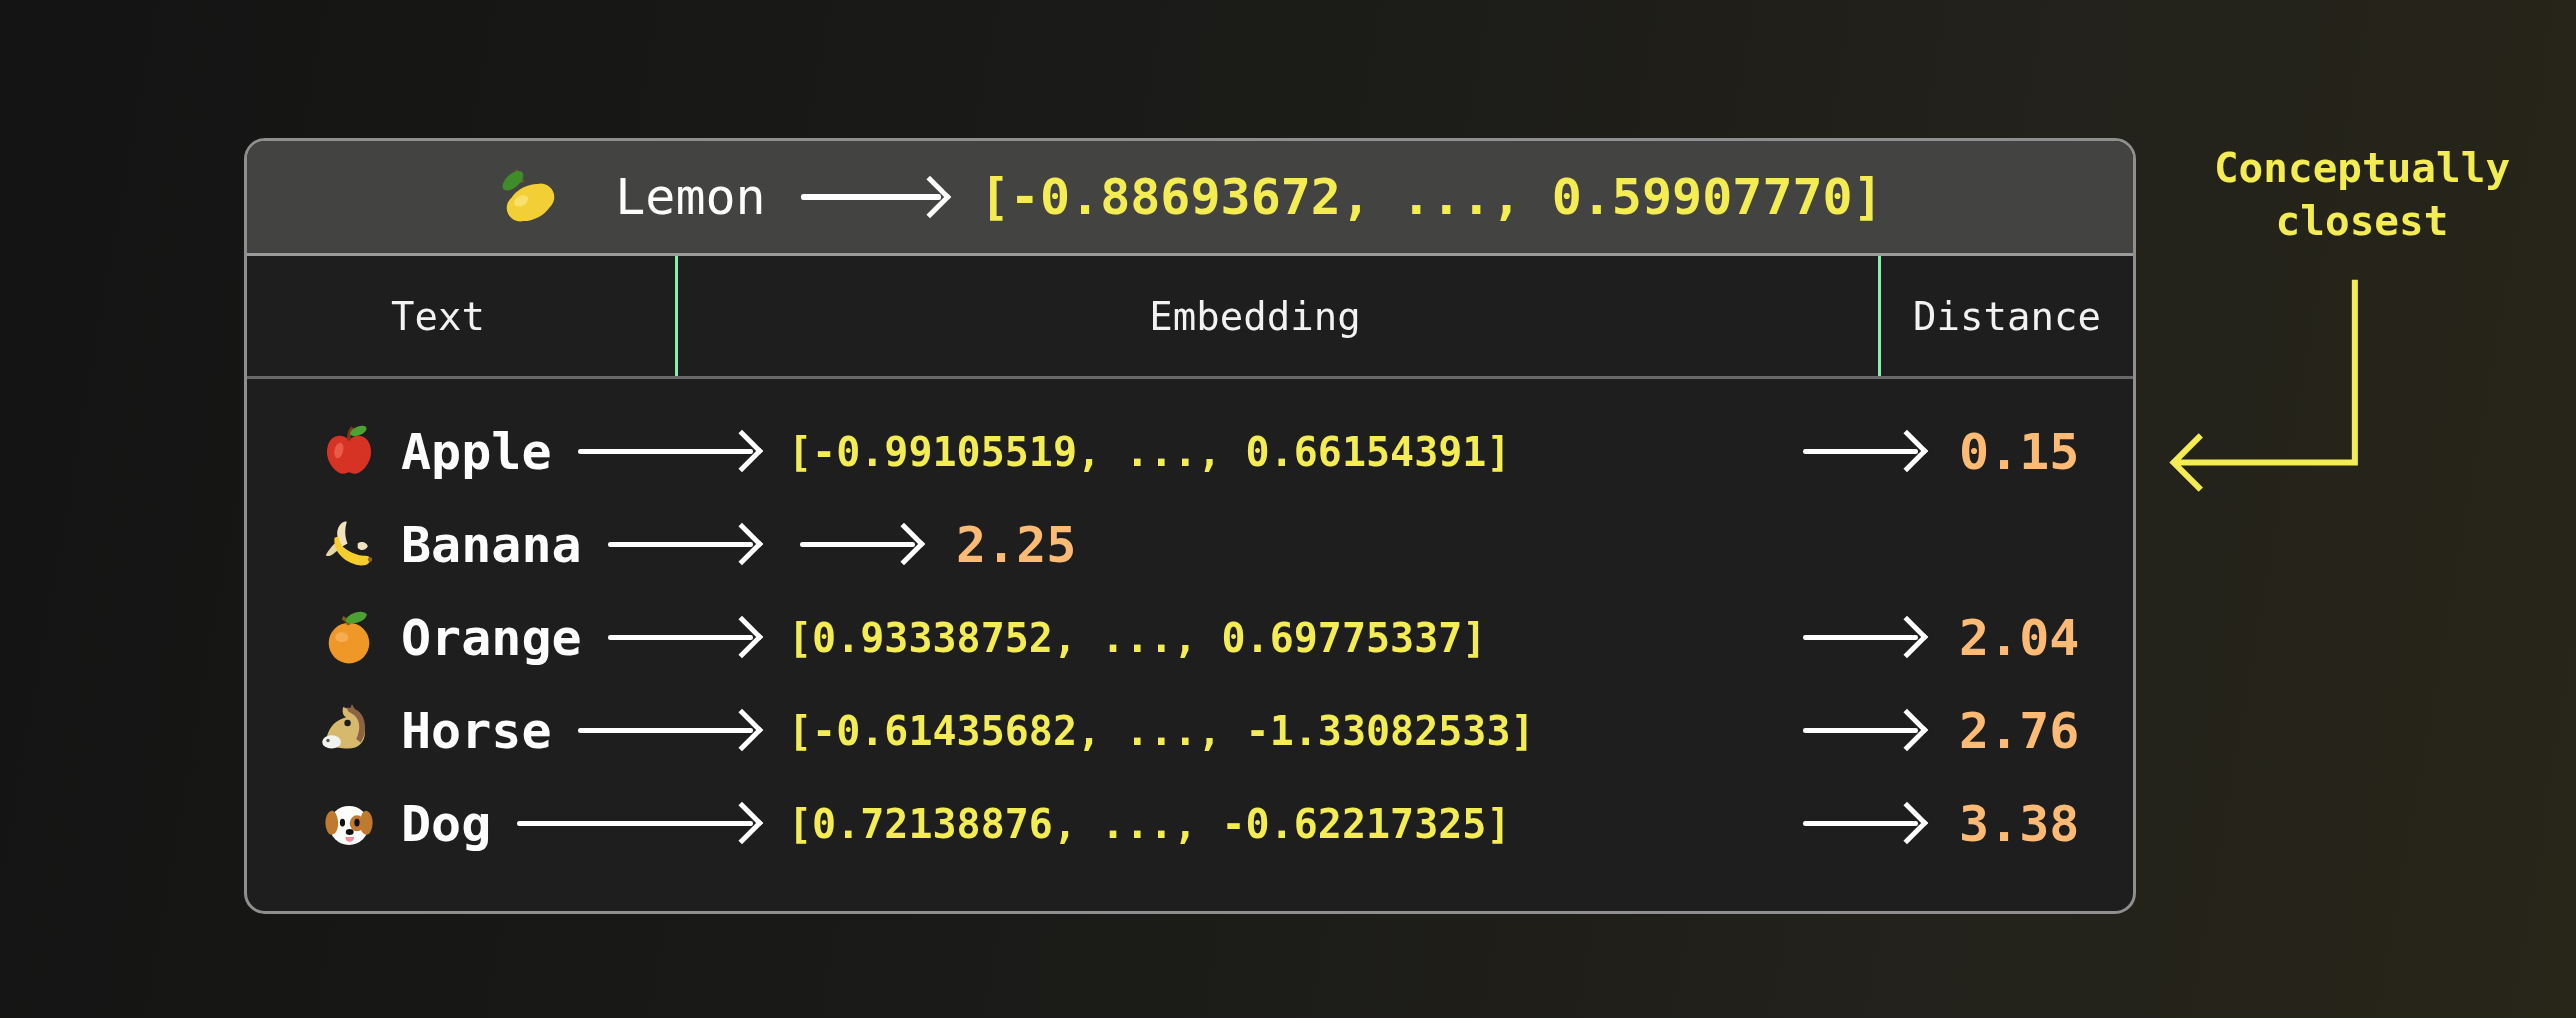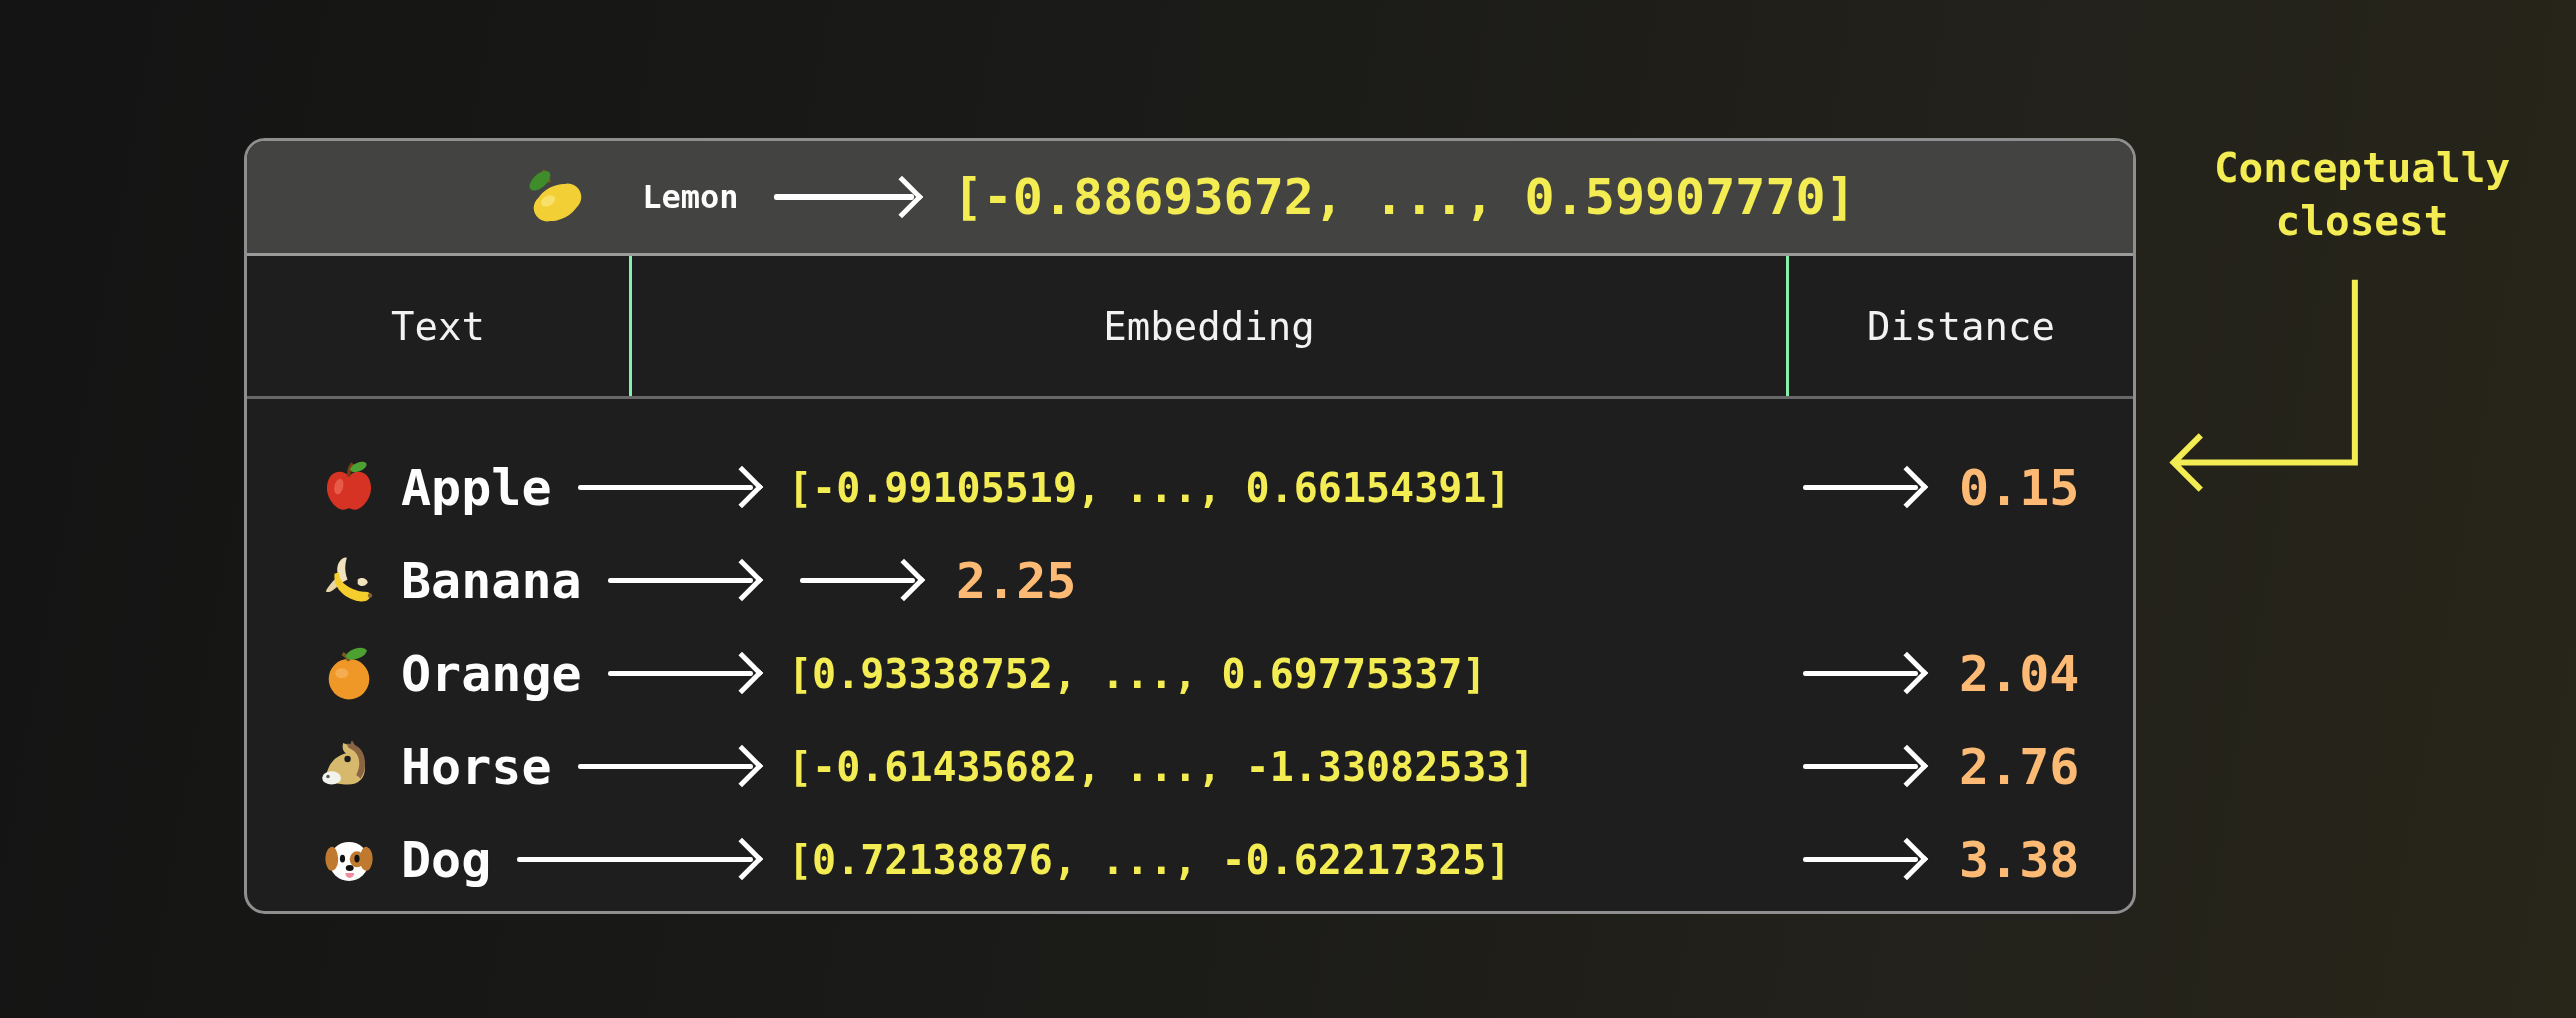--- a/index.html
+++ b/index.html
@@ -16,50 +16,50 @@
   .card{
     position:absolute;left:244px;top:138px;width:1892px;height:776px;
     box-sizing:border-box;border:3px solid #8f8f8f;border-radius:21px;
     background:#1e1e1e;overflow:hidden;
   }
   .card-header{
     box-sizing:border-box;height:115px;background:#434341;
     border-bottom:3px solid #9b9b9b;
     display:flex;align-items:center;justify-content:center;
   }
-  .q-label{color:#fdfdfd;font-weight:bold;font-size:32px;margin-left:28px;}
+  .q-label{color:#fdfdfd;font-weight:normal;font-size:50px;margin-left:28px;}
   .q-emb{color:#f3ec52;font-weight:bold;font-size:50px;white-space:pre;}
   .icon{flex:none;display:flex;align-items:center;justify-content:center;}
   .icon.big{width:67px;height:67px;margin-right:23px;}
   .icon.small{width:58px;height:58px;margin-right:23px;}
   .icon svg{width:100%;height:100%;display:block;}
   
   .harrow{
     position:relative;flex:1 1 auto;height:5.3px;background:#ffffff;border-radius:2.3px;
     margin:0 35px 0 26px;
   }
   .harrow::after{
     content:"";position:absolute;right:-3.8px;top:50%;width:25px;height:25px;
     border-top:5.3px solid #ffffff;border-right:5.3px solid #ffffff;
     transform:translateY(-50%) rotate(45deg);
   }
   .harrow.hdr{flex:none;width:140px;margin:0 39px 0 35px;}
   .harrow.hfix{flex:none;width:115px;margin:0 35px 0 12px;}
   
   .cols{
-    box-sizing:border-box;height:143px;border-bottom:3px solid #686868;
-    display:grid;grid-template-columns:382px 1157px 1fr;
+    box-sizing:border-box;height:123px;border-bottom:3px solid #686868;
+    display:grid;grid-template-columns:382px 1157px 1fr;gap:46px;
   }
   .col{
     display:flex;align-items:center;justify-content:center;
     color:#f2f2f2;font-size:39px;font-weight:normal;box-sizing:border-box;
   }
   .col + .col{border-left:3px solid #86efac;}
   
-  .tbody{padding-top:42px;}
+  .tbody{padding-top:26px;}
   .row{display:flex;align-items:center;height:93px;padding:0 45px 0 73px;box-sizing:border-box;}
   .name-zone{flex:none;width:387px;display:flex;align-items:center;}
   .name{flex:none;color:#fdfdfd;font-weight:bold;font-size:50px;}
   .emb{flex:none;width:1003px;color:#f3ec52;font-weight:bold;font-size:40px;white-space:pre;}
   .dist{flex:1;color:#fdba74;font-weight:bold;font-size:50px;padding-left:6px;}
   
   .annotation{
     position:absolute;left:2173px;top:142px;width:378px;
     text-align:center;color:#f3ec52;font-weight:bold;font-size:41px;line-height:1.3;
   }

